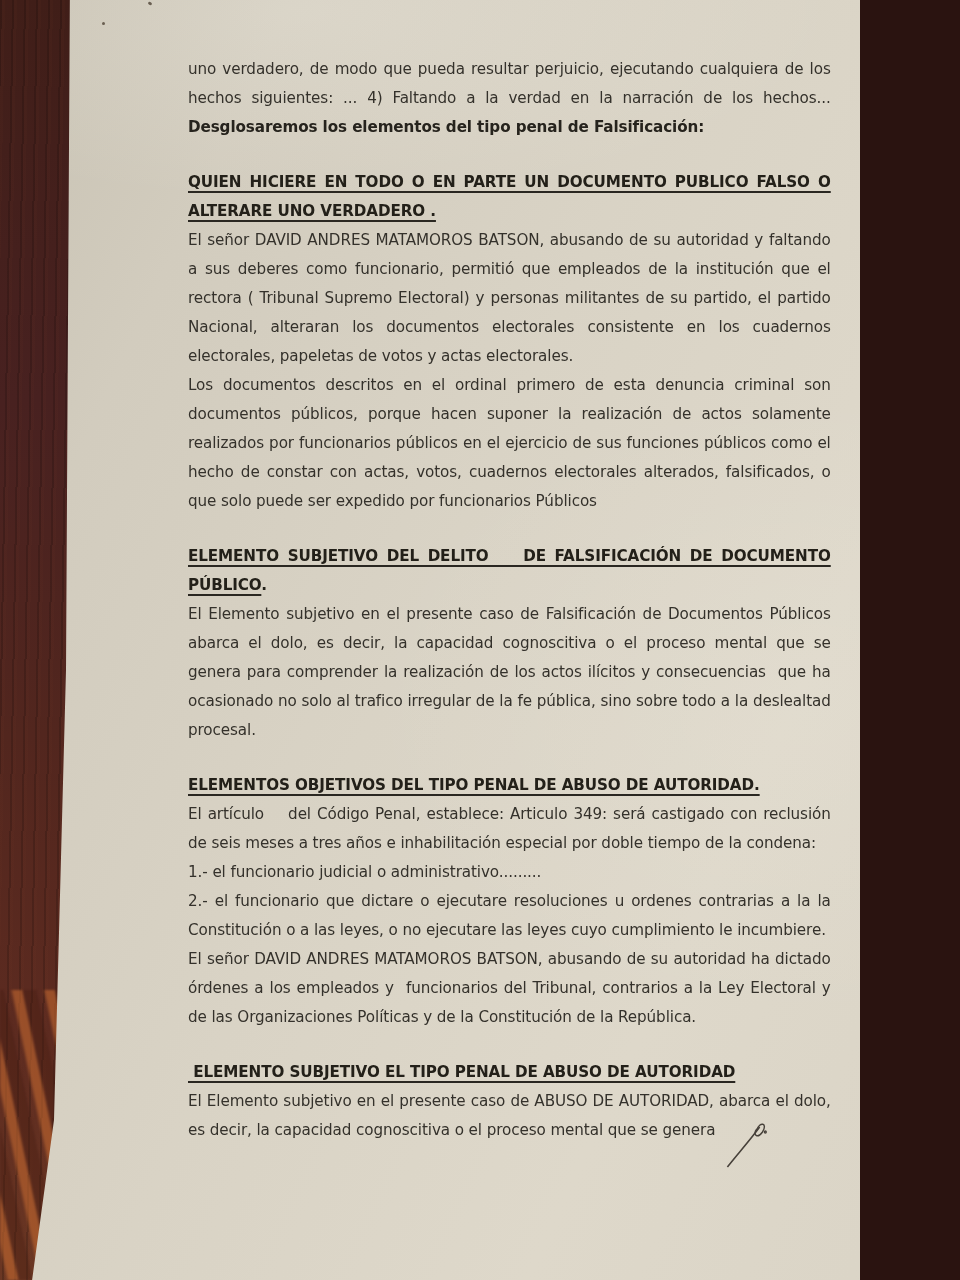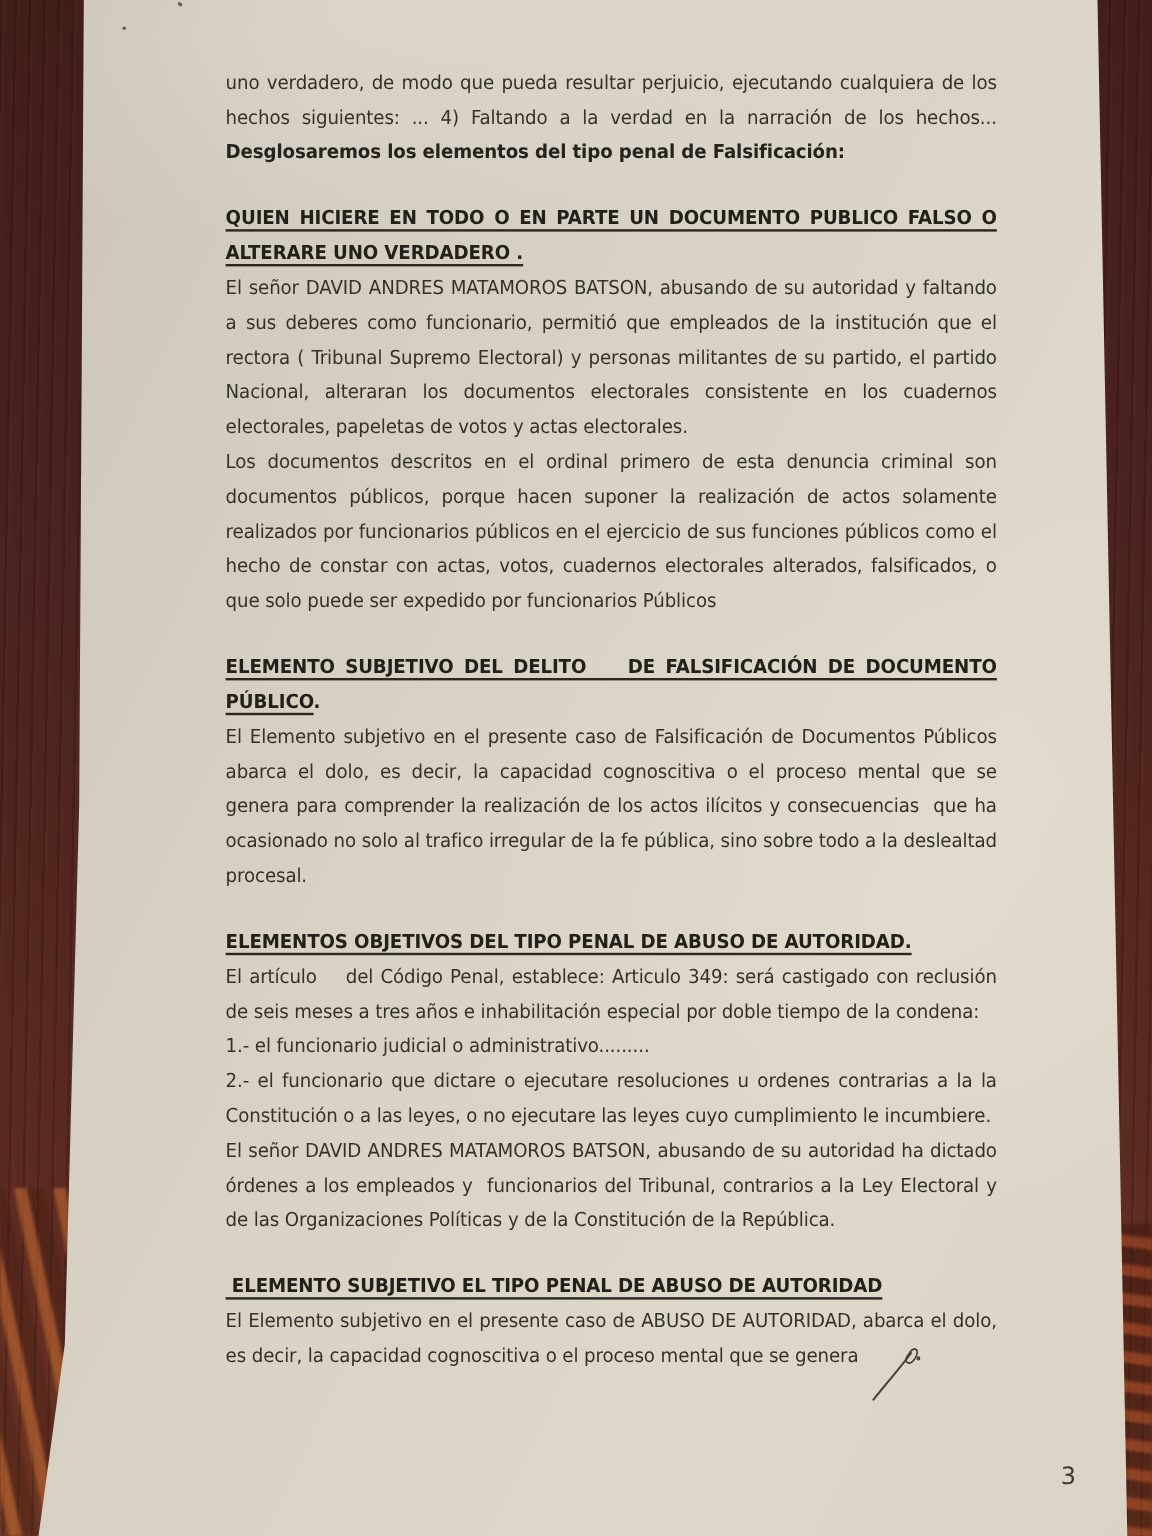--- a/index.html
+++ b/index.html
@@ -7,21 +7,21 @@
     --ink: #34312b;
     --ink-heading: #232019;
     --wood-dark: #401e18;
     --wood-mid: #52261e;
     --wood-light: #6e3a24;
   }
   * { margin: 0; padding: 0; box-sizing: border-box; }
   html, body { width: 960px; height: 1280px; overflow: hidden; }
   body { font-family: "DejaVu Sans", "Liberation Sans", sans-serif; background: #2a1310; }
 
-  .photo { position: relative; width: 960px; height: 1280px; overflow: hidden; }
+  .photo { position: relative; width: 860px; height: 1280px; overflow: hidden; }
 
   
   .wood {
     position: absolute; inset: 0;
     background:
       repeating-linear-gradient(91deg, rgba(15,6,4,0.18) 0 2px, rgba(130,64,40,0.06) 2px 5px, rgba(0,0,0,0) 5px 12px),
       linear-gradient(176deg, var(--wood-dark) 0%, #482120 30%, var(--wood-mid) 55%, #5d2b20 78%, var(--wood-light) 100%);
   }
   .wood-stripes-left {
     position: absolute; left: 0; bottom: 0; width: 95px; height: 290px;

